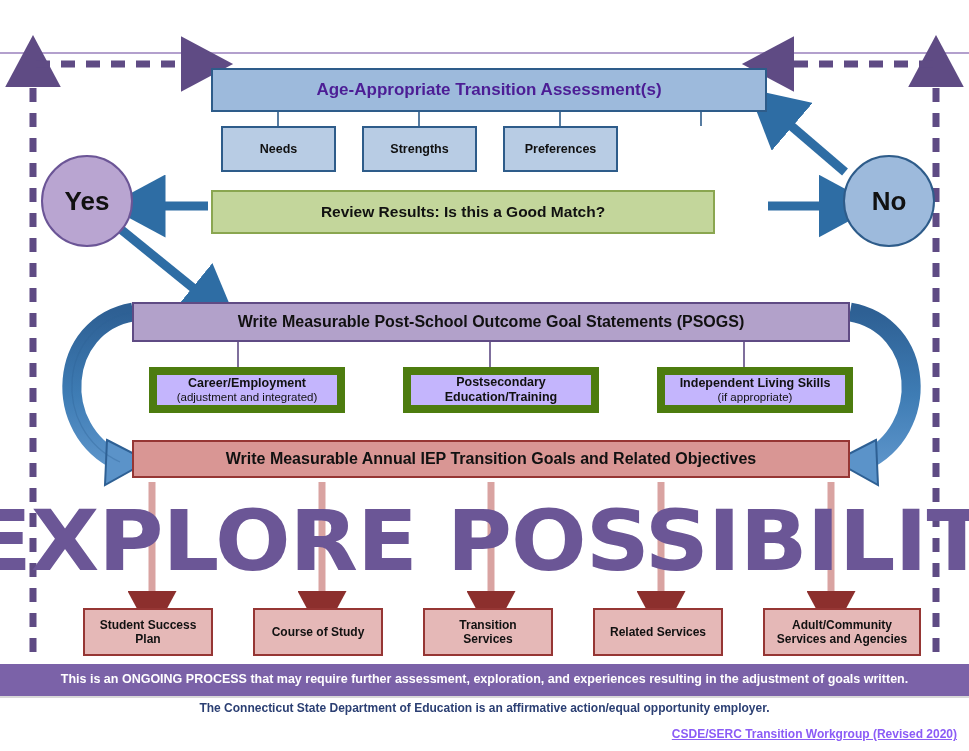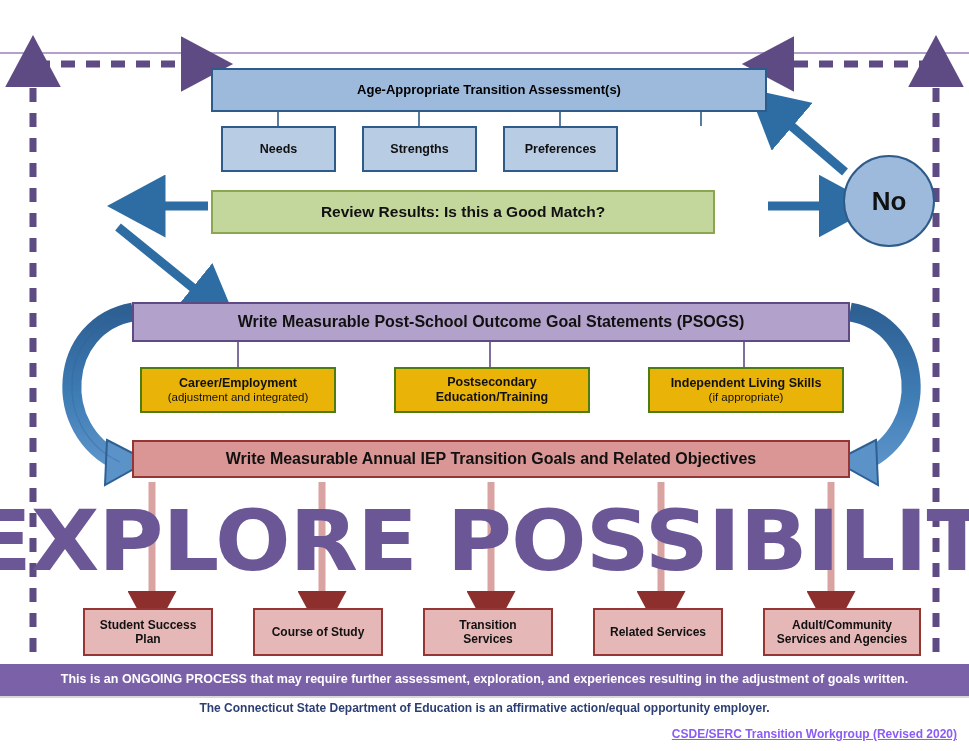--- a/index.html
+++ b/index.html
@@ -14,30 +14,30 @@
   .hdr-arrow{position:absolute;top:14px;width:52px;height:26px;}
   .hdr-arrow.left-a{left:272px;}
   .hdr-arrow.right-a{left:672px;}
   .hdr-rule{position:absolute;left:0;top:52px;width:969px;height:2px;background:#b3a0cd;}
 
   
   .box{position:absolute;box-sizing:border-box;display:flex;align-items:center;justify-content:center;text-align:center;}
   .box .t{line-height:1.18;padding:0 6px;}
 
   .b-main{background:#9dbadc;border:2px solid #2e5c8a;}
-  .b-main .t{font-size:13px;font-weight:bold;color:#000000;}
+  .b-main .t{font-size:17px;font-weight:bold;color:#4c1d95;}
   .b-sub{background:#b8cce4;border:2px solid #2e5c8a;}
   .b-sub .t{font-size:12.5px;font-weight:bold;color:#111;}
 
   .b-green{background:#c3d69b;border:2px solid #8aa650;}
   .b-green .t{font-size:15.5px;font-weight:bold;color:#111;}
 
   .b-purple{background:#b2a1ca;border:2px solid #5f4b84;}
   .b-purple .t{font-size:16px;font-weight:bold;color:#111;}
-  .b-purple-sub{background:#eab308;border:2px solid #4d7c0f;}
+  .b-purple-sub{background:#c4b5fd;border:8px solid #4d7c0f;margin-left:9px;}
   .b-purple-sub .t{font-size:12.5px;color:#111;}
   .b-purple-sub .t b{font-weight:bold;display:block;font-size:12.5px;}
   .b-purple-sub .t span{display:block;font-size:11.5px;}
 
   .b-red{background:#d99694;border:2px solid #963634;}
   .b-red .t{font-size:16px;font-weight:bold;color:#111;}
   .b-pink{background:#e5b8b7;border:2px solid #963634;}
   .b-pink .t{font-size:12px;font-weight:bold;color:#111;}
 
   
@@ -156,20 +156,23 @@
   <div class="box b-sub" style="left:221px;top:126px;width:115px;height:46px;">
     <span class="t">Needs</span>
   </div>
   <div class="box b-sub" style="left:362px;top:126px;width:115px;height:46px;">
     <span class="t">Strengths</span>
   </div>
   <div class="box b-sub" style="left:503px;top:126px;width:115px;height:46px;">
     <span class="t">Preferences</span>
   </div>
 
+  <div class="circle c-yes" style="left:41px;top:155px;width:92px;height:92px;">
+    <span class="t">Yes</span>
+  </div>
 
   <div class="box b-green" style="left:211px;top:190px;width:504px;height:44px;">
     <span class="t">Review Results: Is this a Good Match?</span>
   </div>
 
   <div class="circle c-no" style="left:843px;top:155px;width:92px;height:92px;">
     <span class="t">No</span>
   </div>
 
   <div class="box b-purple" style="left:132px;top:302px;width:718px;height:40px;">

